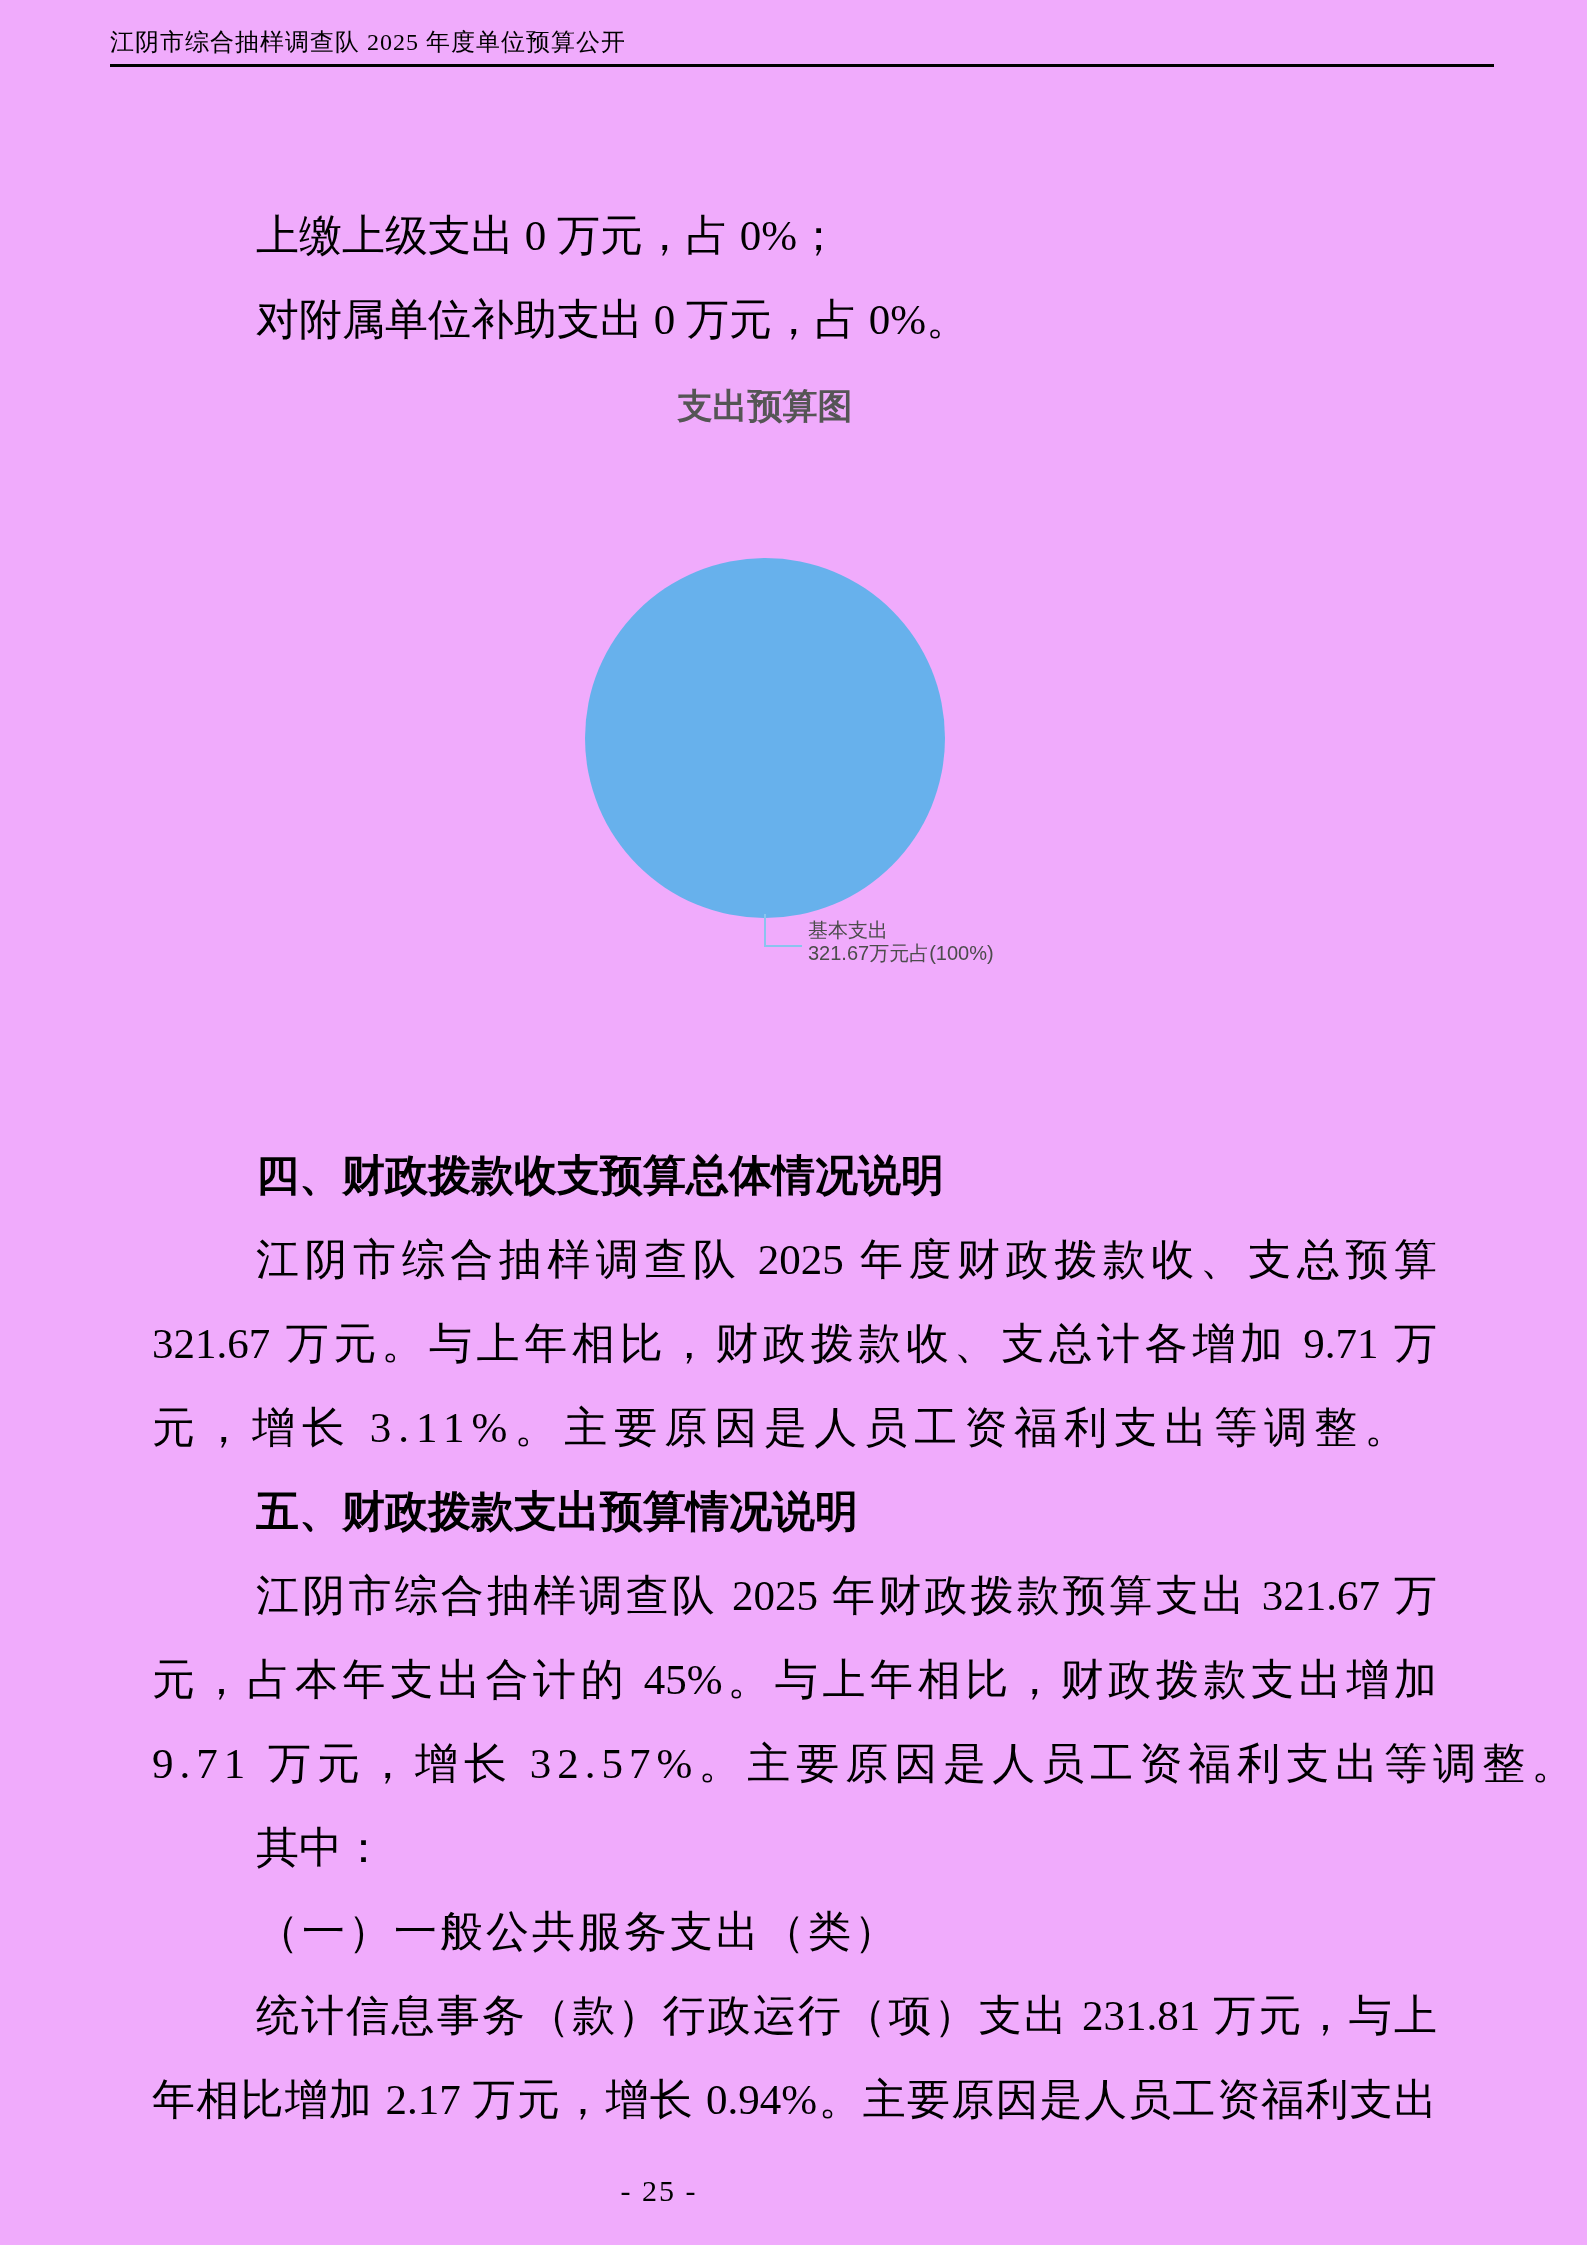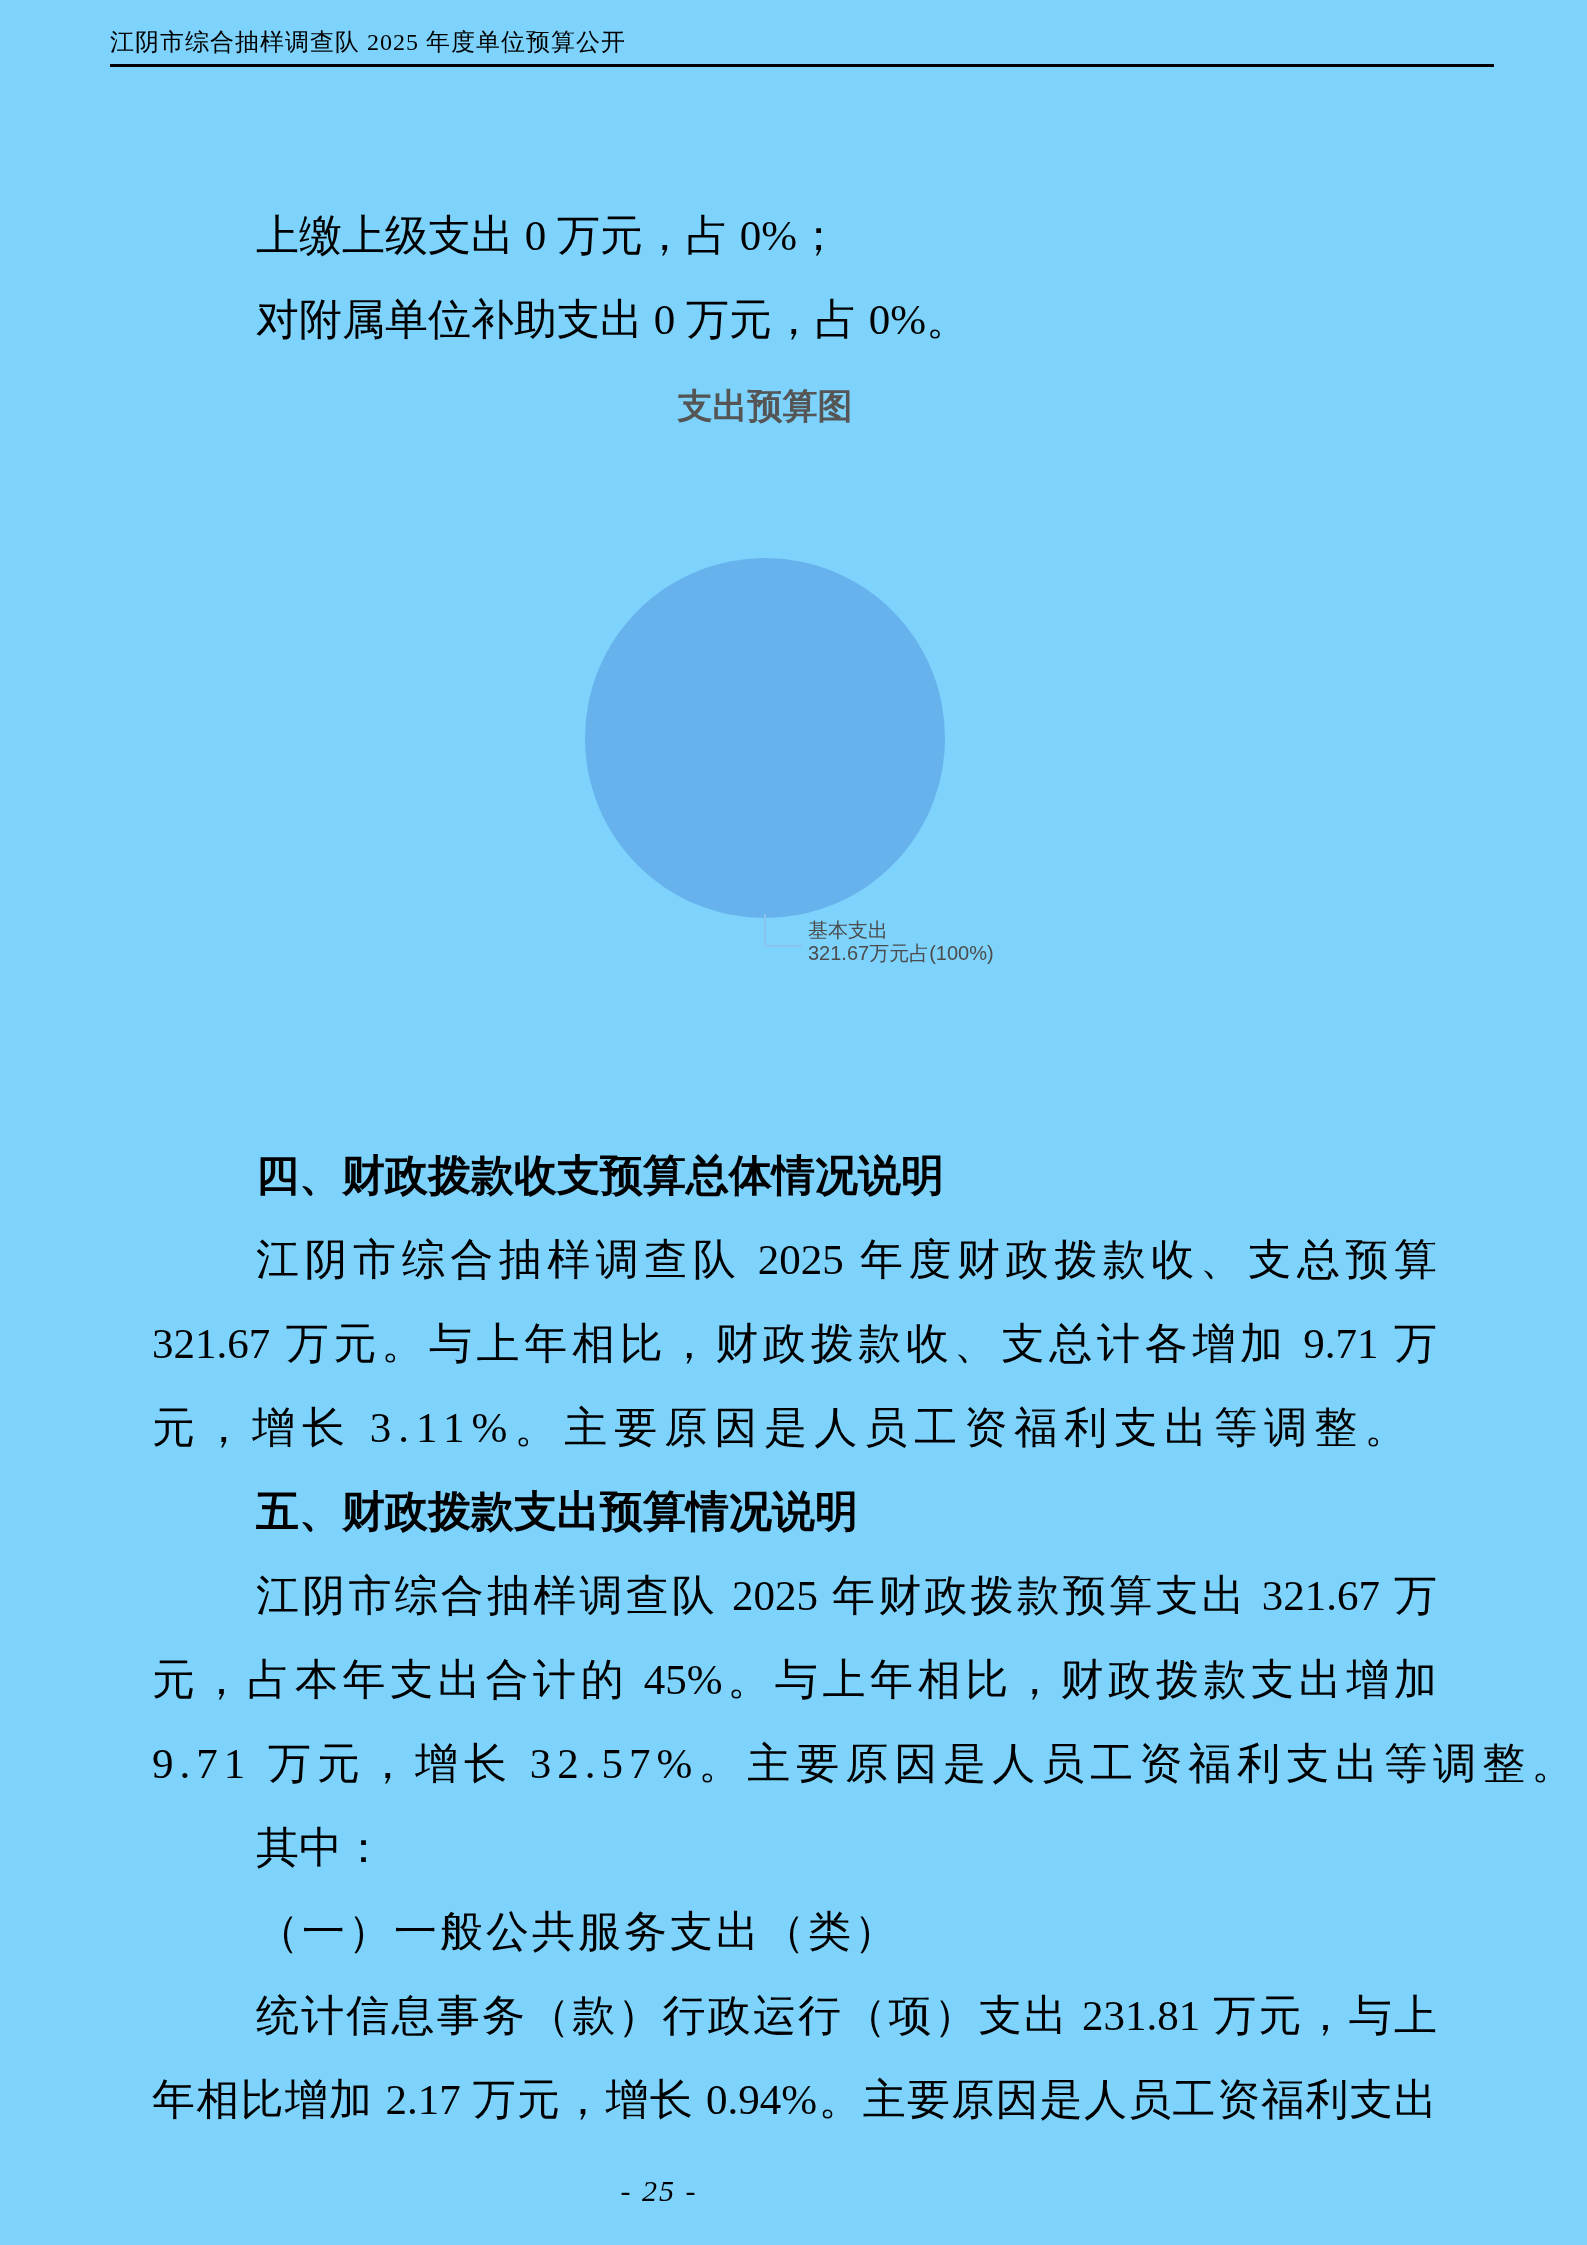--- a/index.html
+++ b/index.html
@@ -1,19 +1,19 @@
 <!DOCTYPE html>
 <html><head>
 <meta charset="utf-8">
 <style>
   html,body{margin:0;padding:0;background:#e8e8e8;}
   .page{
     position:relative;
     width:1587px;height:2245px;
-    background:#7dd3fc;
+    background:#f0abfc;
     overflow:hidden;
     font-family:"Liberation Serif", serif;
     color:#000;
   }
   .doc-header{
     position:absolute;left:110px;top:26px;
     font-size:24px;letter-spacing:1px;white-space:nowrap;
   }
   .header-rule{
     position:absolute;left:110px;top:64px;
@@ -57,21 +57,21 @@
     width:38px;height:2px;background:#8ac4ee;
   }
   .callout-label{
     position:absolute;left:808px;top:919px;
     font-family:"Liberation Sans", sans-serif;
     font-size:20px;line-height:23px;color:#4c4c4c;
     white-space:nowrap;
   }
   .page-number{
     position:absolute;left:0;top:2174px;width:1318px;
-    text-align:center;font-size:30px;letter-spacing:2px;font-style:italic;
+    text-align:center;font-size:30px;letter-spacing:2px;
   }
 </style>
 </head>
 <body>
 
 <div class="page">
 
   <div class="doc-header">江阴市综合抽样调查队 2025 年度单位预算公开</div>
   <div class="header-rule"></div>
 

